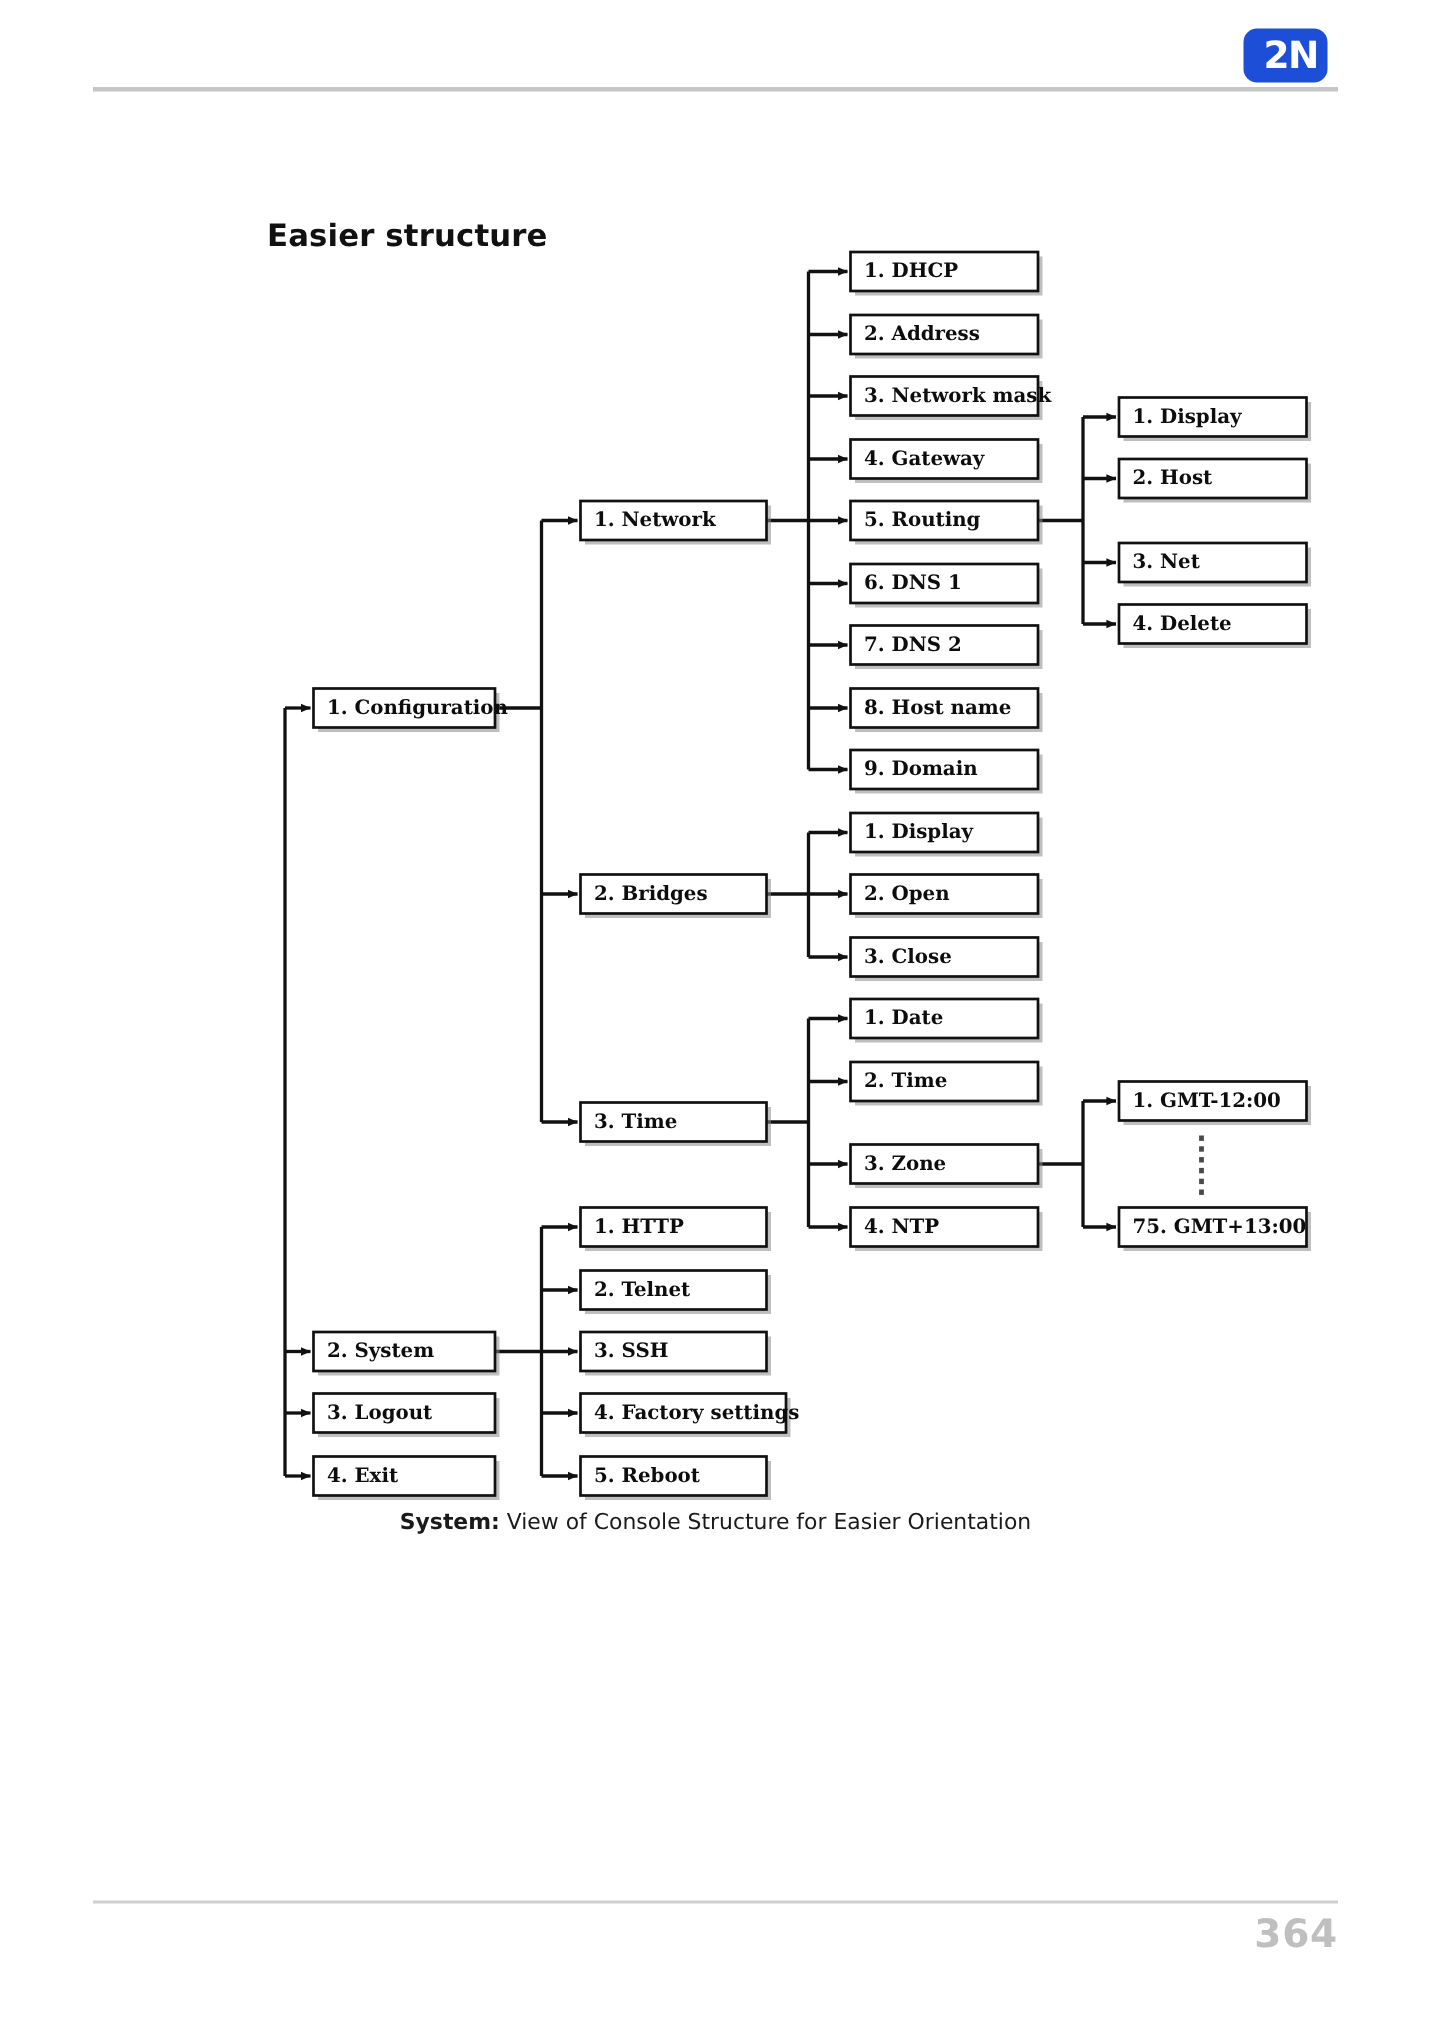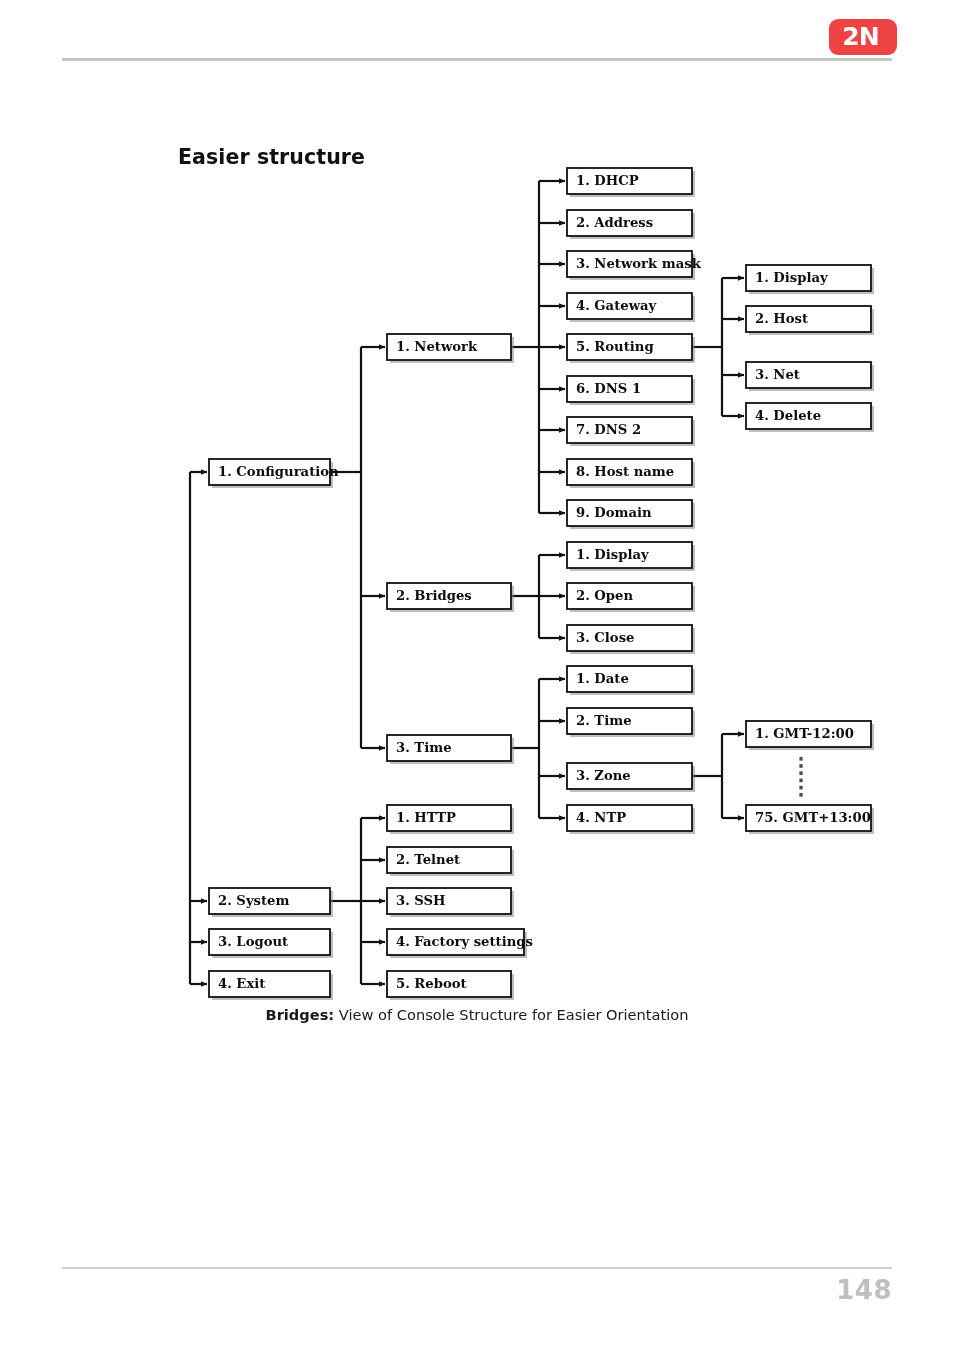--- a/index.html
+++ b/index.html
@@ -21,23 +21,23 @@
     left: 62px;
     top: 58px;
     width: 830px;
     height: 3px;
     background: #c6c6c6;
   }
   #brand-logo {
     position: absolute;
     left: 829px;
     top: 19px;
-    width: 68px;
+    width: 56px;
     height: 36px;
-    background: #ef4444;
+    background: #1d4ed8;
     border-radius: 9px;
   }
   #brand-logo-text {
     position: absolute;
     left: 0;
     top: 0;
     width: 63px;
     height: 36px;
     line-height: 36px;
     text-align: center;
@@ -375,17 +375,17 @@
         <g>
           <rect x="749" y="808" width="125" height="26" fill="#8a8a8a" opacity="0.55"></rect>
           <rect x="746" y="805" width="125" height="26" fill="#ffffff" stroke="#111111" stroke-width="1.8"></rect>
           <text x="755" y="818.5" class="node-label">75. GMT+13:00</text>
         </g>
       </g>
   </svg>
 </div>
 
 <div id="figure-caption">
-  <span class="cap-strong">Bridges:</span><span> View of Console Structure for Easier Orientation</span>
+  <span class="cap-strong">System:</span><span> View of Console Structure for Easier Orientation</span>
 </div>
 
 <div id="footer-rule"></div>
-<div id="page-number">148</div>
+<div id="page-number">364</div>
 
 </body></html>

